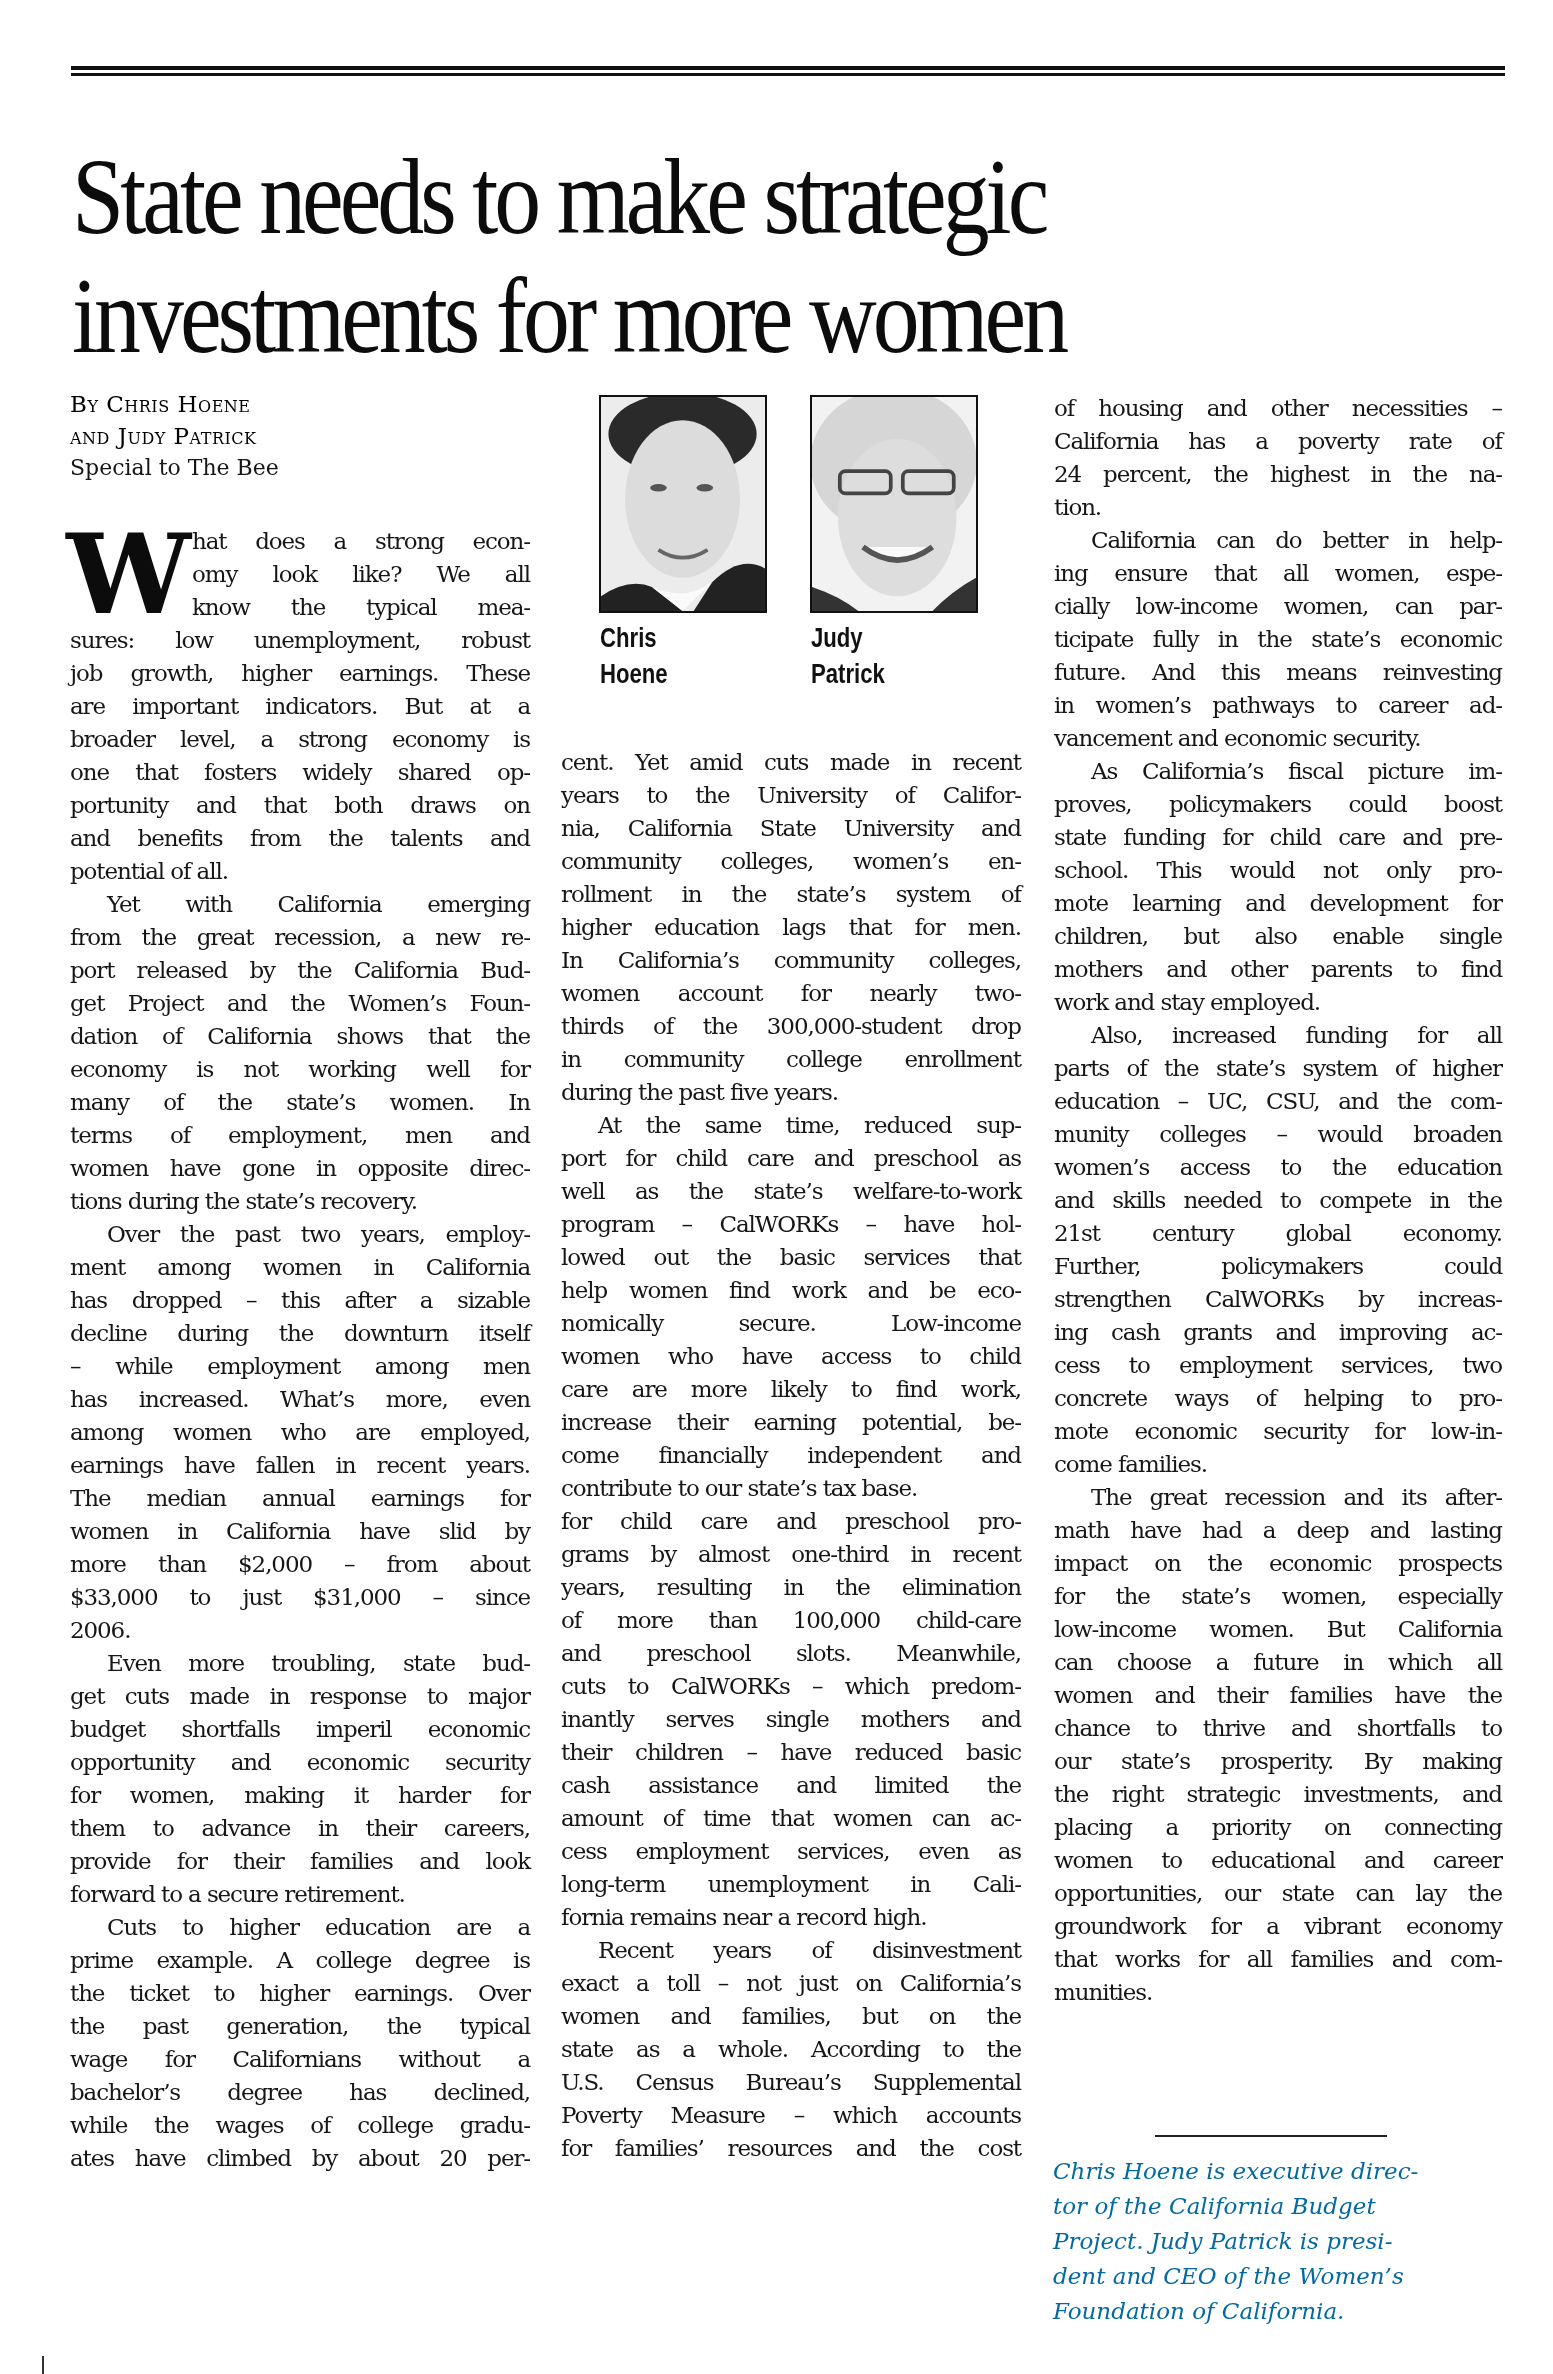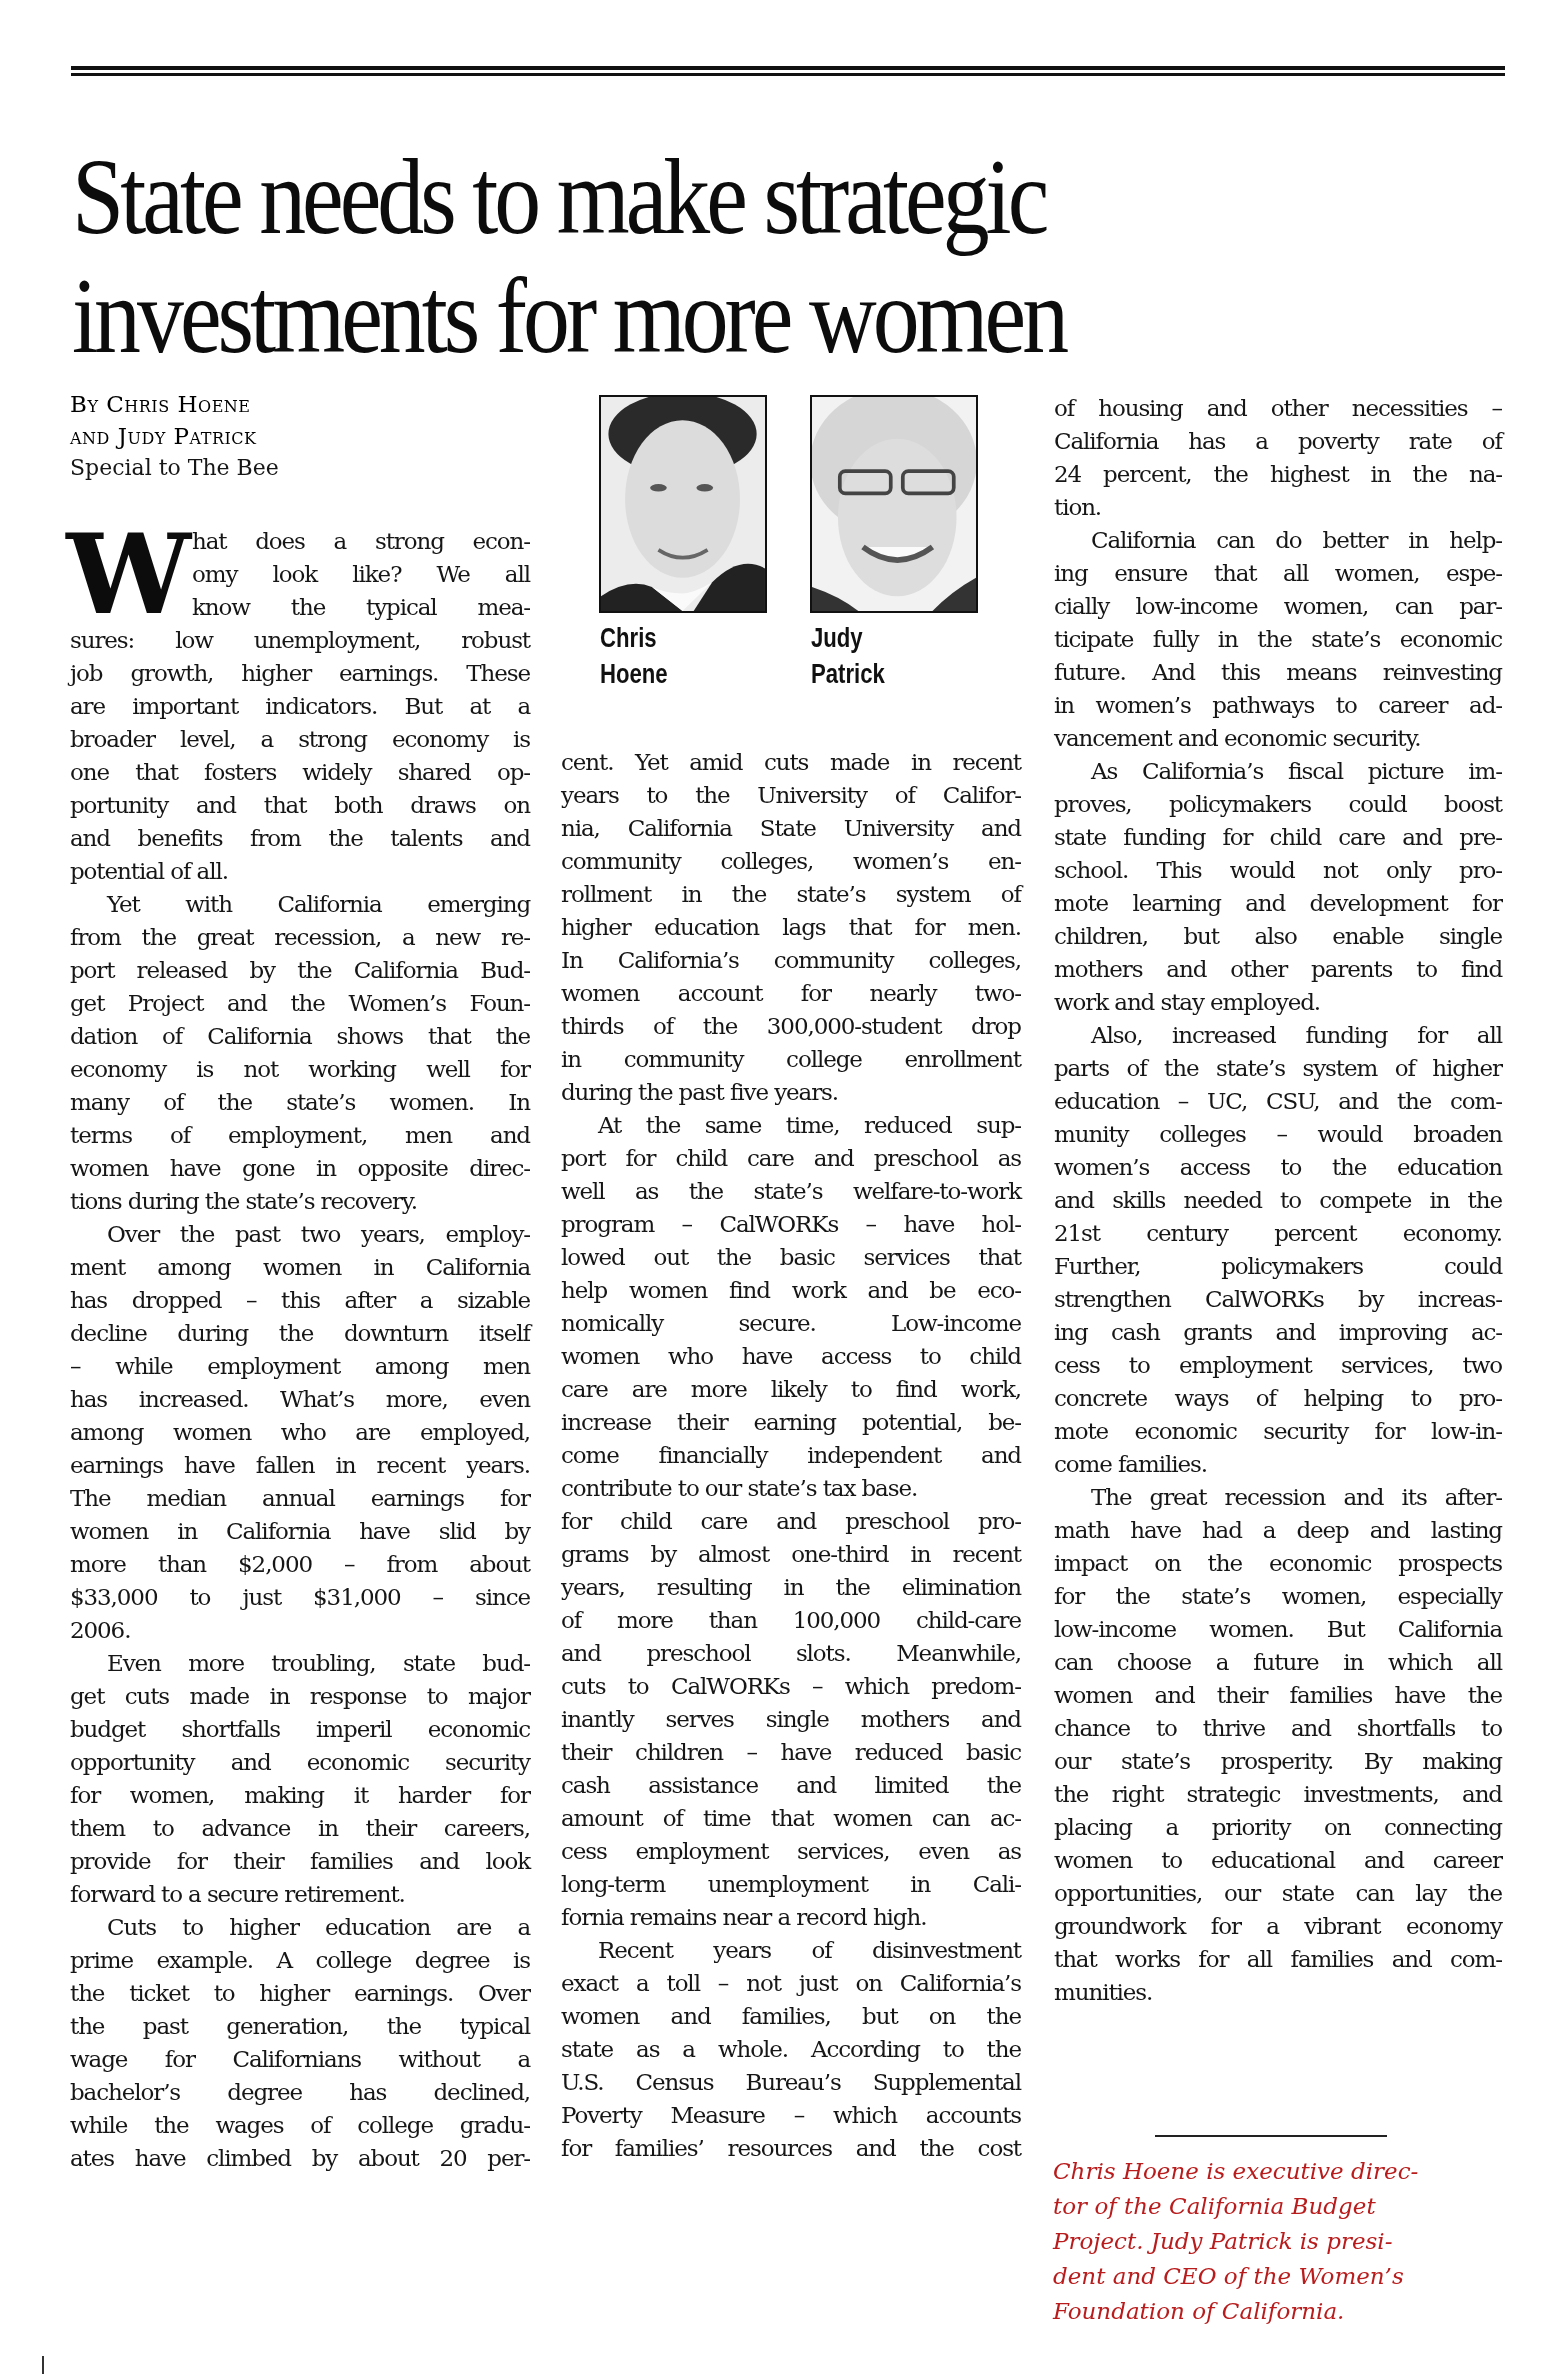--- a/index.html
+++ b/index.html
@@ -20,21 +20,21 @@
   .dropcap { position:absolute; left:-3.7px; top:-1.9px; font-family:"DejaVu Serif",serif; font-weight:bold; font-size:111px; line-height:102px; color:#0c0c0c; }
   .line.dc { padding-left:122px; }
   .photo { position:absolute; top:395px; width:164px; height:214px; border:2.8px solid #111; overflow:hidden; background:#e8e8e8; }
   .photo.p1 { left:599px; }
   .photo.p2 { left:810px; }
   .photo svg { width:100%; height:100%; display:block; }
   .caption { position:absolute; top:620px; font-family:"Liberation Sans","DejaVu Sans",sans-serif; font-weight:bold; font-size:27px; line-height:36px; color:#111; transform:scaleX(0.82); transform-origin:left top; }
   .caption.cap1 { left:600px; }
   .caption.cap2 { left:811px; }
   .sig-rule { position:absolute; left:1155px; top:2135px; width:232px; height:1.9px; background:#222; }
-  .tagline { position:absolute; left:1053px; top:2154px; width:445px; font-style:italic; font-size:23px; line-height:35px; color:#b91c1c; }
+  .tagline { position:absolute; left:1053px; top:2154px; width:445px; font-style:italic; font-size:23px; line-height:35px; color:#0369a1; }
   .tagline .line { display:block; white-space:nowrap; }
   .foot-tick { position:absolute; left:42px; top:2356px; width:1.9px; height:18.6px; background:#333; }
 </style>
 </head>
 <body>
 
 <div class="rule1"></div>
 <div class="rule2"></div>
 
 <div class="headline">
@@ -202,21 +202,21 @@
   <span class="line">mote learning and development for</span>
   <span class="line">children, but also enable single</span>
   <span class="line">mothers and other parents to find</span>
   <span class="line last">work and stay employed.</span>
   <span class="line indent">Also, increased funding for all</span>
   <span class="line">parts of the state’s system of higher</span>
   <span class="line">education – UC, CSU, and the com-</span>
   <span class="line">munity colleges – would broaden</span>
   <span class="line">women’s access to the education</span>
   <span class="line">and skills needed to compete in the</span>
-  <span class="line">21st century percent economy.</span>
+  <span class="line">21st century global economy.</span>
   <span class="line">Further, policymakers could</span>
   <span class="line">strengthen CalWORKs by increas-</span>
   <span class="line">ing cash grants and improving ac-</span>
   <span class="line">cess to employment services, two</span>
   <span class="line">concrete ways of helping to pro-</span>
   <span class="line">mote economic security for low-in-</span>
   <span class="line last">come families.</span>
   <span class="line indent">The great recession and its after-</span>
   <span class="line">math have had a deep and lasting</span>
   <span class="line">impact on the economic prospects</span>

